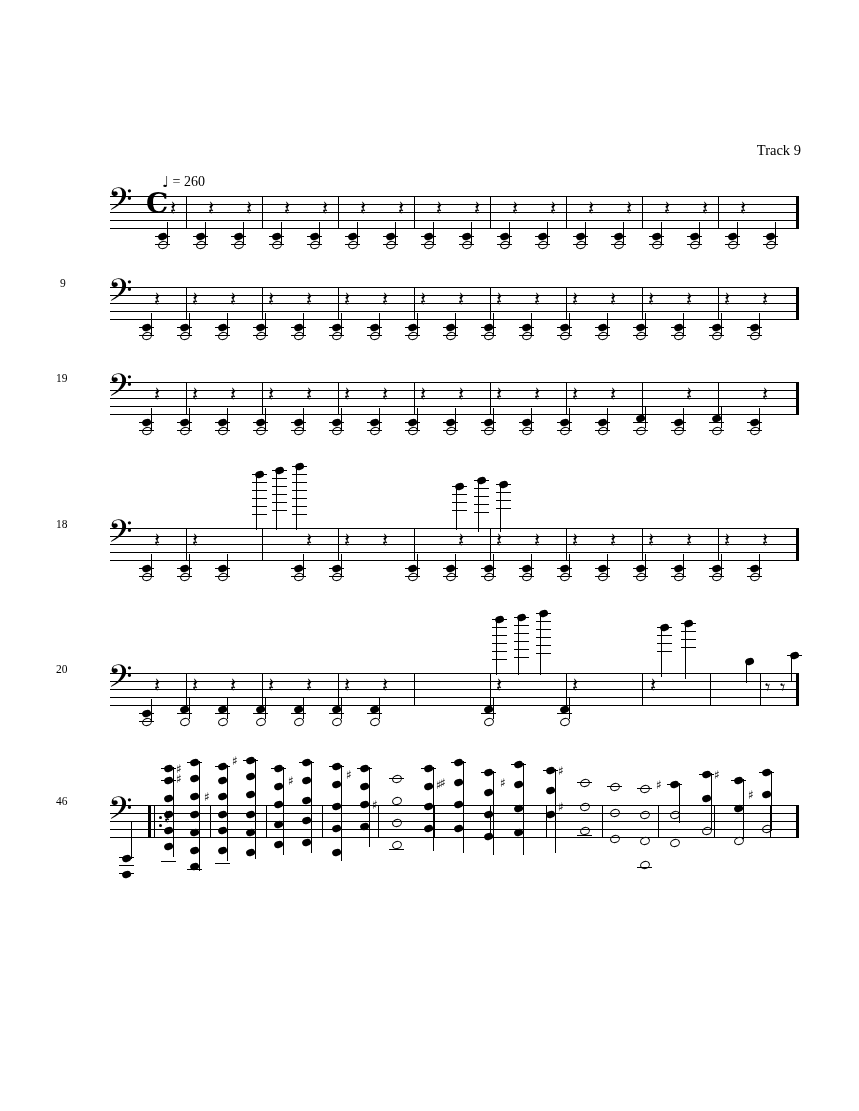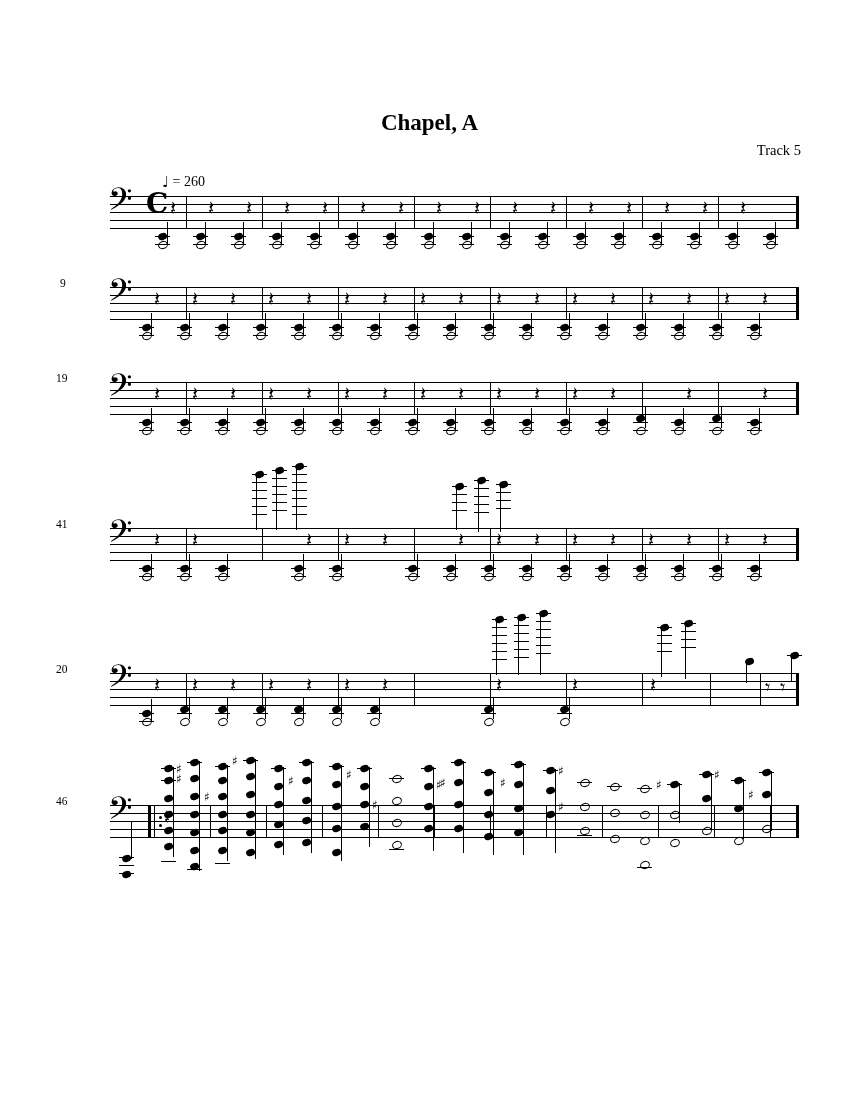--- a/index.html
+++ b/index.html
@@ -164,22 +164,21 @@
     height: 3px;
     background: #000;
     border-radius: 50%;
   }
 </style>
 </head>
 <body>
 
 <div class="sheet">
 
-  <div class="title">Chapel, A</div>
-  <div class="track-label">Track 5</div>
+  <div class="track-label">Track 9</div>
 
   <div class="tempo">
     <span class="notehead">♩</span>
     <span>= 260</span>
   </div>
 
   <div class="system" style="top:196px;">
     <div class="staff">
       <div class="line l0"></div>
         <div class="line l1"></div>
@@ -658,21 +657,21 @@
           <div class="ledger" style="left:-3px; top:8px;"></div>
           <div class="ledger" style="left:-3px; top:16px;"></div>
           <div class="nh" style="left:0; top:5px;"></div>
           <div class="nh open" style="left:0; top:13px;"></div>
           <div class="stem" style="left:9px; top:-6px; height:22px;"></div>
         </div>
     </div>
   </div>
 
   <div class="system" style="top:528px;">
-    <div class="measure-num" style="left:56px; top:-10px;">41</div>
+    <div class="measure-num" style="left:56px; top:-10px;">18</div>
 
     <div class="chordgrp" style="left:255px; top:-58px;">
       <div class="dense-block" style="left:0; top:0;">
         <div class="ledger" style="left:-3px; top:4px;"></div>
           <div class="ledger" style="left:-3px; top:12px;"></div>
         <div class="ledger" style="left:-3px; top:20px;"></div>
           <div class="ledger" style="left:-3px; top:28px;"></div>
         <div class="ledger" style="left:-3px; top:36px;"></div>
           <div class="ledger" style="left:-3px; top:44px;"></div>
         <div class="nh" style="left:0; top:1px;"></div>

